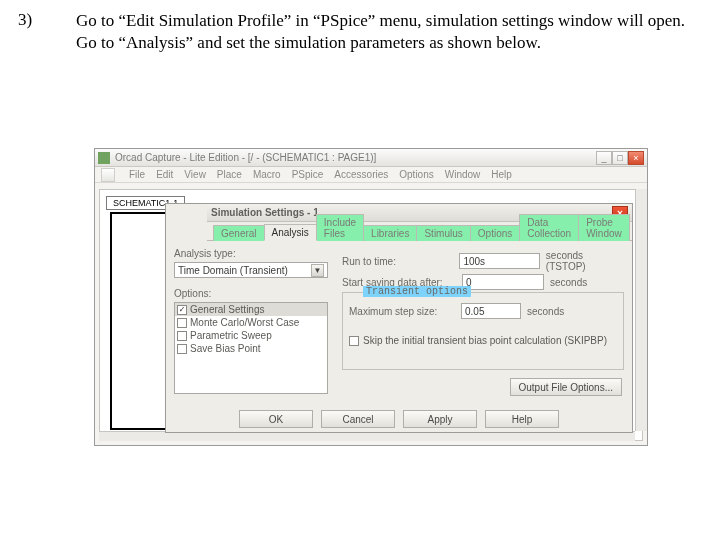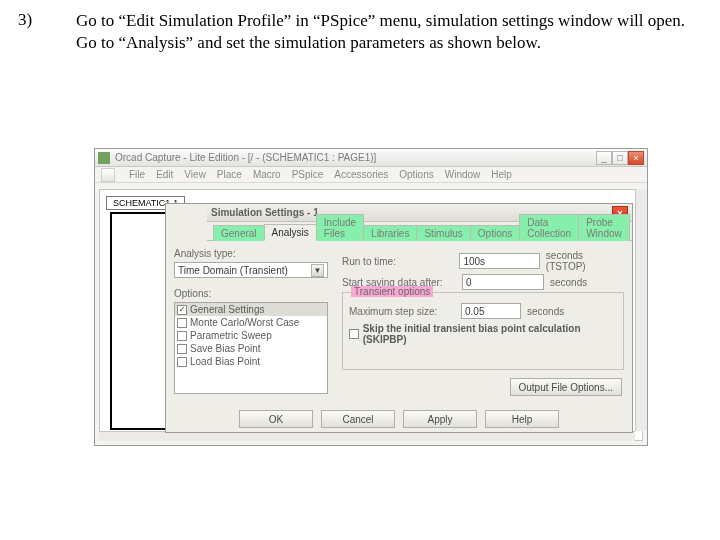--- a/index.html
+++ b/index.html
@@ -218,23 +218,23 @@
   }
   .frow .flab { width: 120px; color: #6a6964; }
   .frow .inp { width: 82px; }
   .frow .unit { margin-left: 6px; color: #6a6964; }
   .tframe {
     position: absolute;
     left: 0; top: 44px; right: 0; height: 78px;
     border: 1px solid #c3c1bb;
   }
   .tframe .legend {
-    position: absolute; top: -7px; left: 8px;
-    background: #f9a8d4; padding: 0 3px;
-    font-size: 10px; color: #6a6964;
+    position: absolute; top: -7px; left: 20px;
+    background: #7dd3fc; padding: 0 3px;
+    font-size: 10px; color: #6a6964; font-family: Liberation Mono, monospace;
   }
   .smallbtn {
     position: absolute;
     height: 18px; padding: 0 8px;
     background: linear-gradient(#fbfaf6,#e2e0da);
     border: 1px solid #b0aea8;
     color: #4a4a46;
     font-size: 10px;
     display: inline-flex; align-items: center;
   }
@@ -318,24 +318,20 @@
             <span>Monte Carlo/Worst Case</span>
           </div>
         <div class="opt-row">
             <span class="chk"></span>
             <span>Parametric Sweep</span>
           </div>
         <div class="opt-row">
             <span class="chk"></span>
             <span>Save Bias Point</span>
           </div>
-        <div class="opt-row">
-            <span class="chk"></span>
-            <span>Load Bias Point</span>
-          </div>
       </div>
 
       <div class="rgroup">
         <div class="frow">
           <span class="flab">Run to time:</span>
           <span class="inp">100s</span>
           <span class="unit">seconds (TSTOP)</span>
         </div>
         <div class="frow">
           <span class="flab">Start saving data after:</span>
@@ -343,21 +339,21 @@
           <span class="unit">seconds</span>
         </div>
 
         <div class="tframe">
           <span class="legend">Transient options</span>
           <div class="frow" style="margin:10px 6px 2px 6px;">
             <span class="flab" style="width:112px;">Maximum step size:</span>
             <span class="inp" style="width:60px;">0.05</span>
             <span class="unit">seconds</span>
           </div>
-          <div class="frow" style="margin:4px 6px;font-weight:bold;">
+          <div class="frow" style="margin:16px 6px;">
             <span class="chk"></span>
             <span style="margin-left:4px;">Skip the initial transient bias point calculation (SKIPBP)</span>
           </div>
         </div>
 
         <div class="smallbtn" style="right:2px;top:130px;">Output File Options...</div>
       </div>
     </div>
 
     <div class="dlg-buttons">

